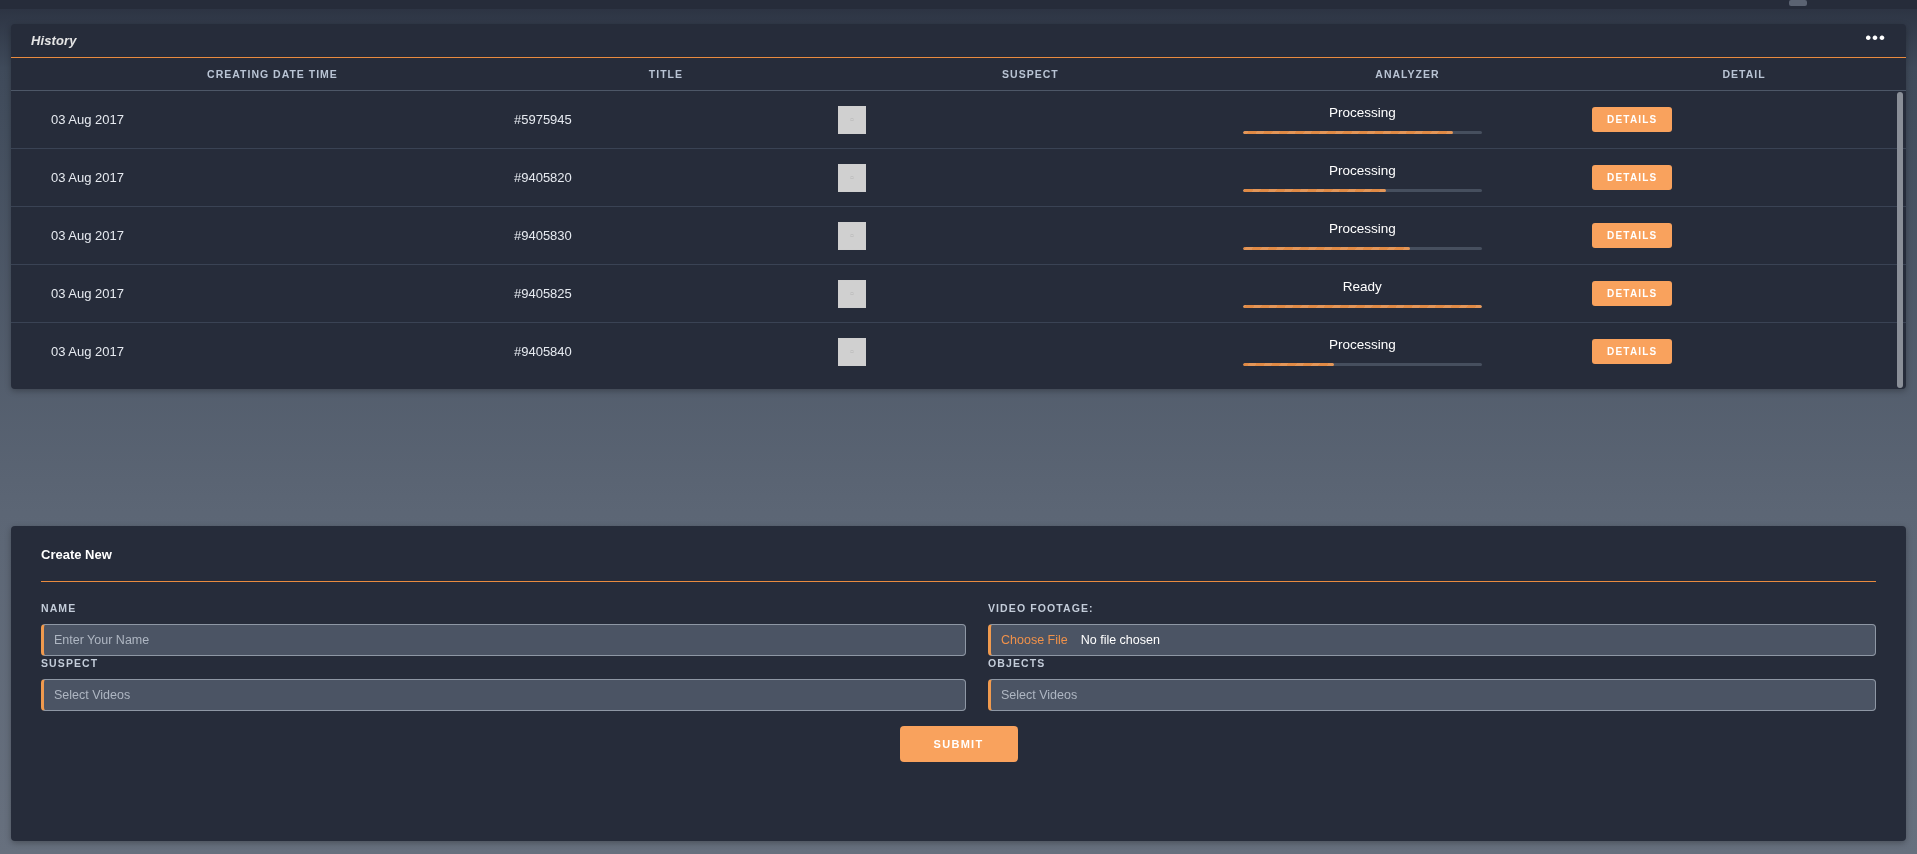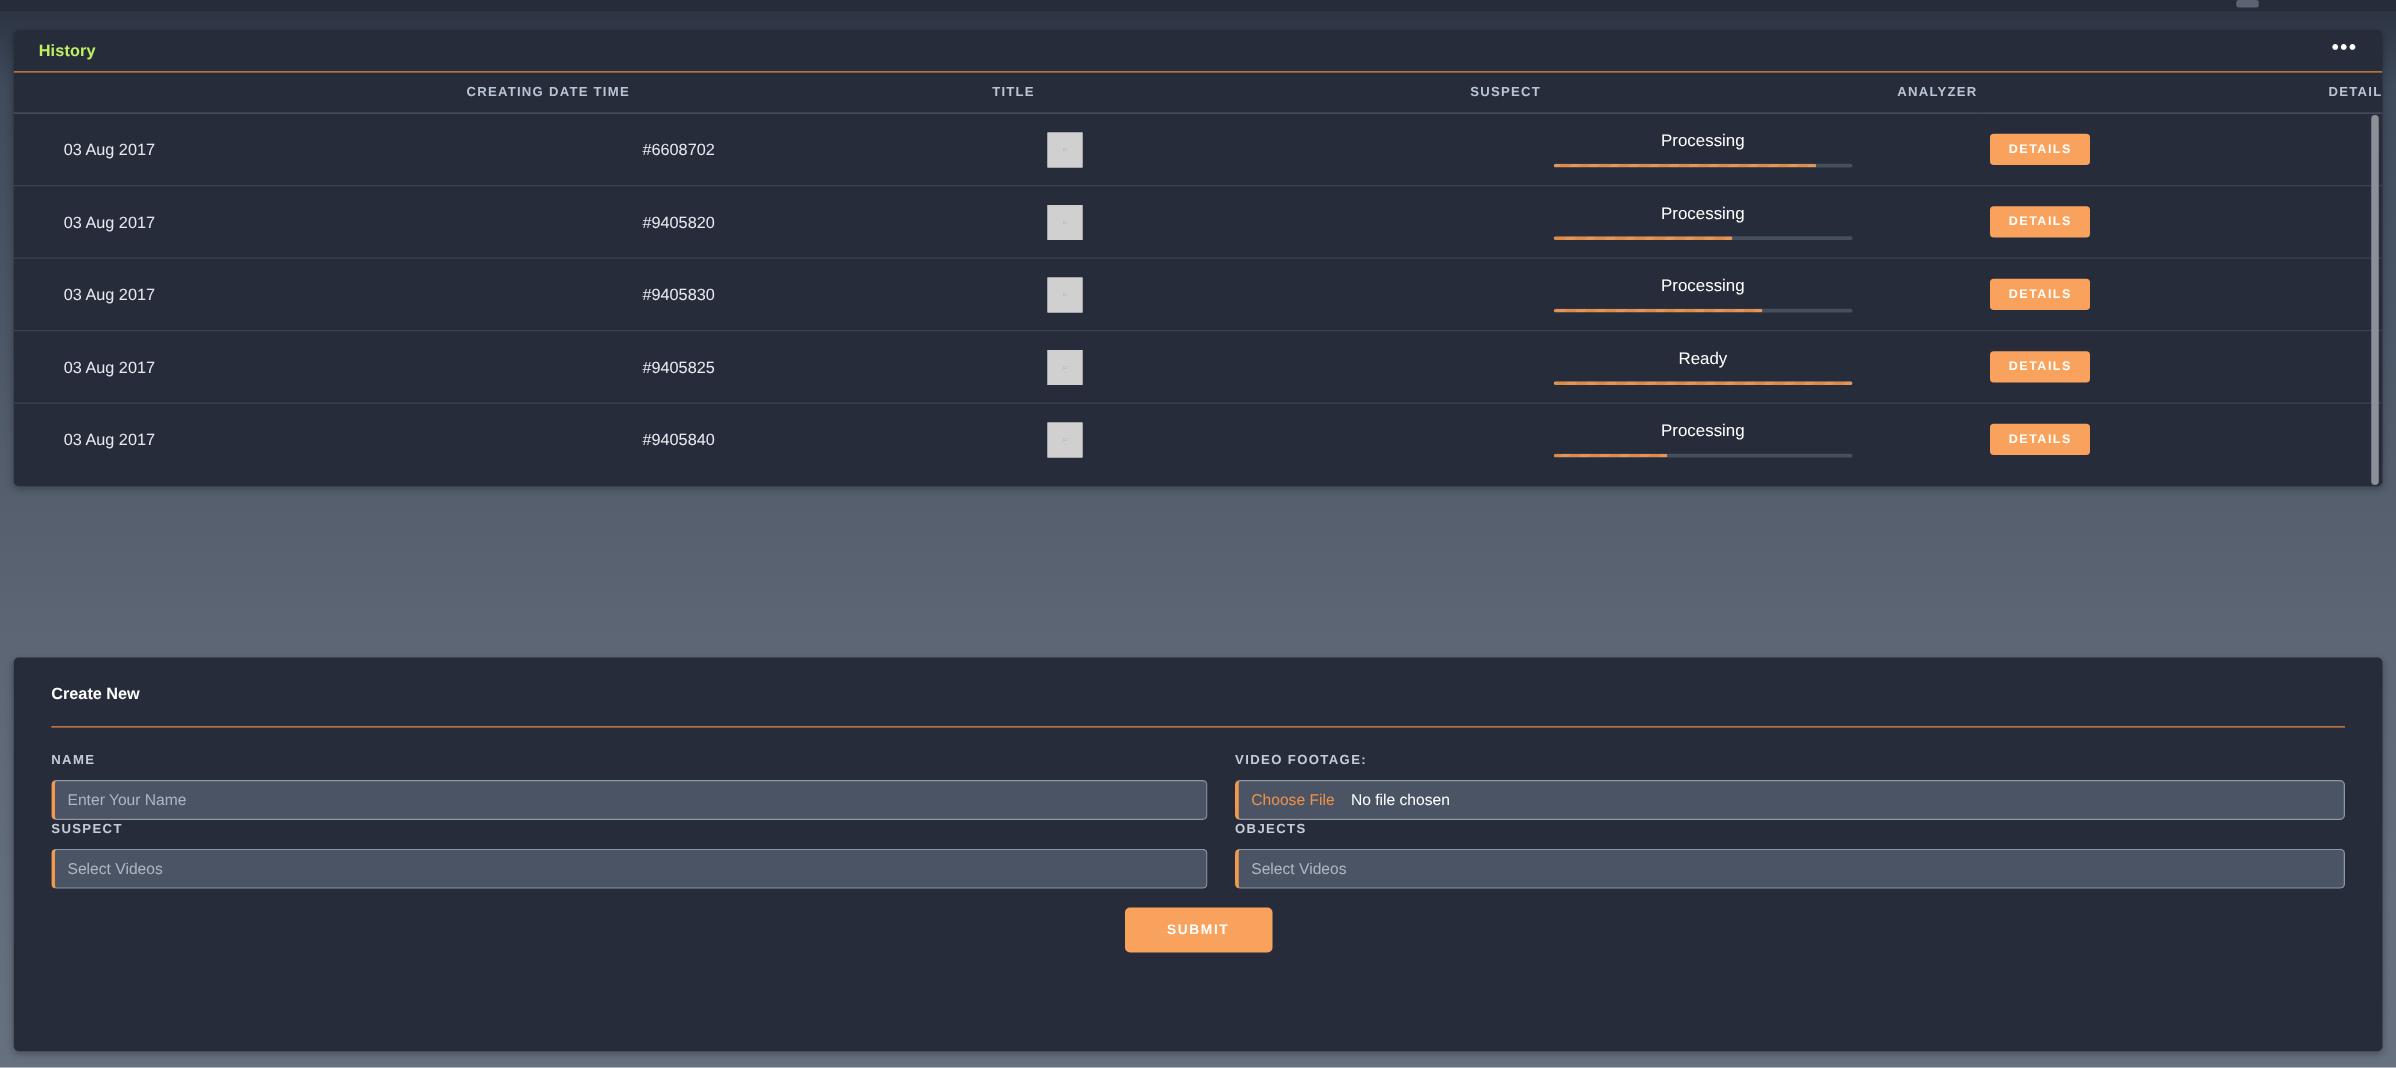--- a/index.html
+++ b/index.html
@@ -45,24 +45,25 @@
   }
   .card-head {
     height: 34px;
     display: flex;
     align-items: center;
     justify-content: space-between;
     padding: 0 20px 0 20px;
     border-bottom: 1px solid #e98b3f;
   }
   .card-title {
-    color: #bef264;
+    color: #e5e5e5;
     font-size: 13px;
     font-weight: bold;
     letter-spacing: .1px;
+    font-style: italic;
   }
   .kebab {
     color: #ffffff;
     font-size: 17px;
     letter-spacing: 1px;
     line-height: 8px;
     cursor: pointer;
     user-select: none;
     padding-bottom: 6px;
   }
@@ -71,21 +72,21 @@
   .tbl-wrap {
     position: relative;
     height: 330px;
   }
   table.history {
     width: 100%;
     border-collapse: collapse;
     table-layout: fixed;
   }
   table.history th {
-    text-align: right;
+    text-align: center;
     color: #b9c4d4;
     font-size: 10.5px;
     font-weight: bold;
     letter-spacing: 1.0px;
     padding: 10px 0 10px 0;
     border-bottom: 1px solid #4d5767;
     text-transform: uppercase;
   }
   table.history td {
     border-bottom: 1px solid #3a4354;
@@ -275,21 +276,21 @@
           <th class="col-anlz">ANALYZER</th>
           <th class="col-detail">DETAIL</th>
         </tr>
       </thead>
       <tbody id="history-body">
           <tr>
             <td>
               <div class="cell-date">03 Aug 2017</div>
             </td>
             <td>
-              <div class="cell-title">#6608702</div>
+              <div class="cell-title">#5975945</div>
             </td>
             <td>
               <div class="thumbs">
                 <div class="thumb">□</div>
               </div>
             </td>
             <td>
               <div class="analyzer">
                 <div class="status">Processing</div>
                 <div class="track">

